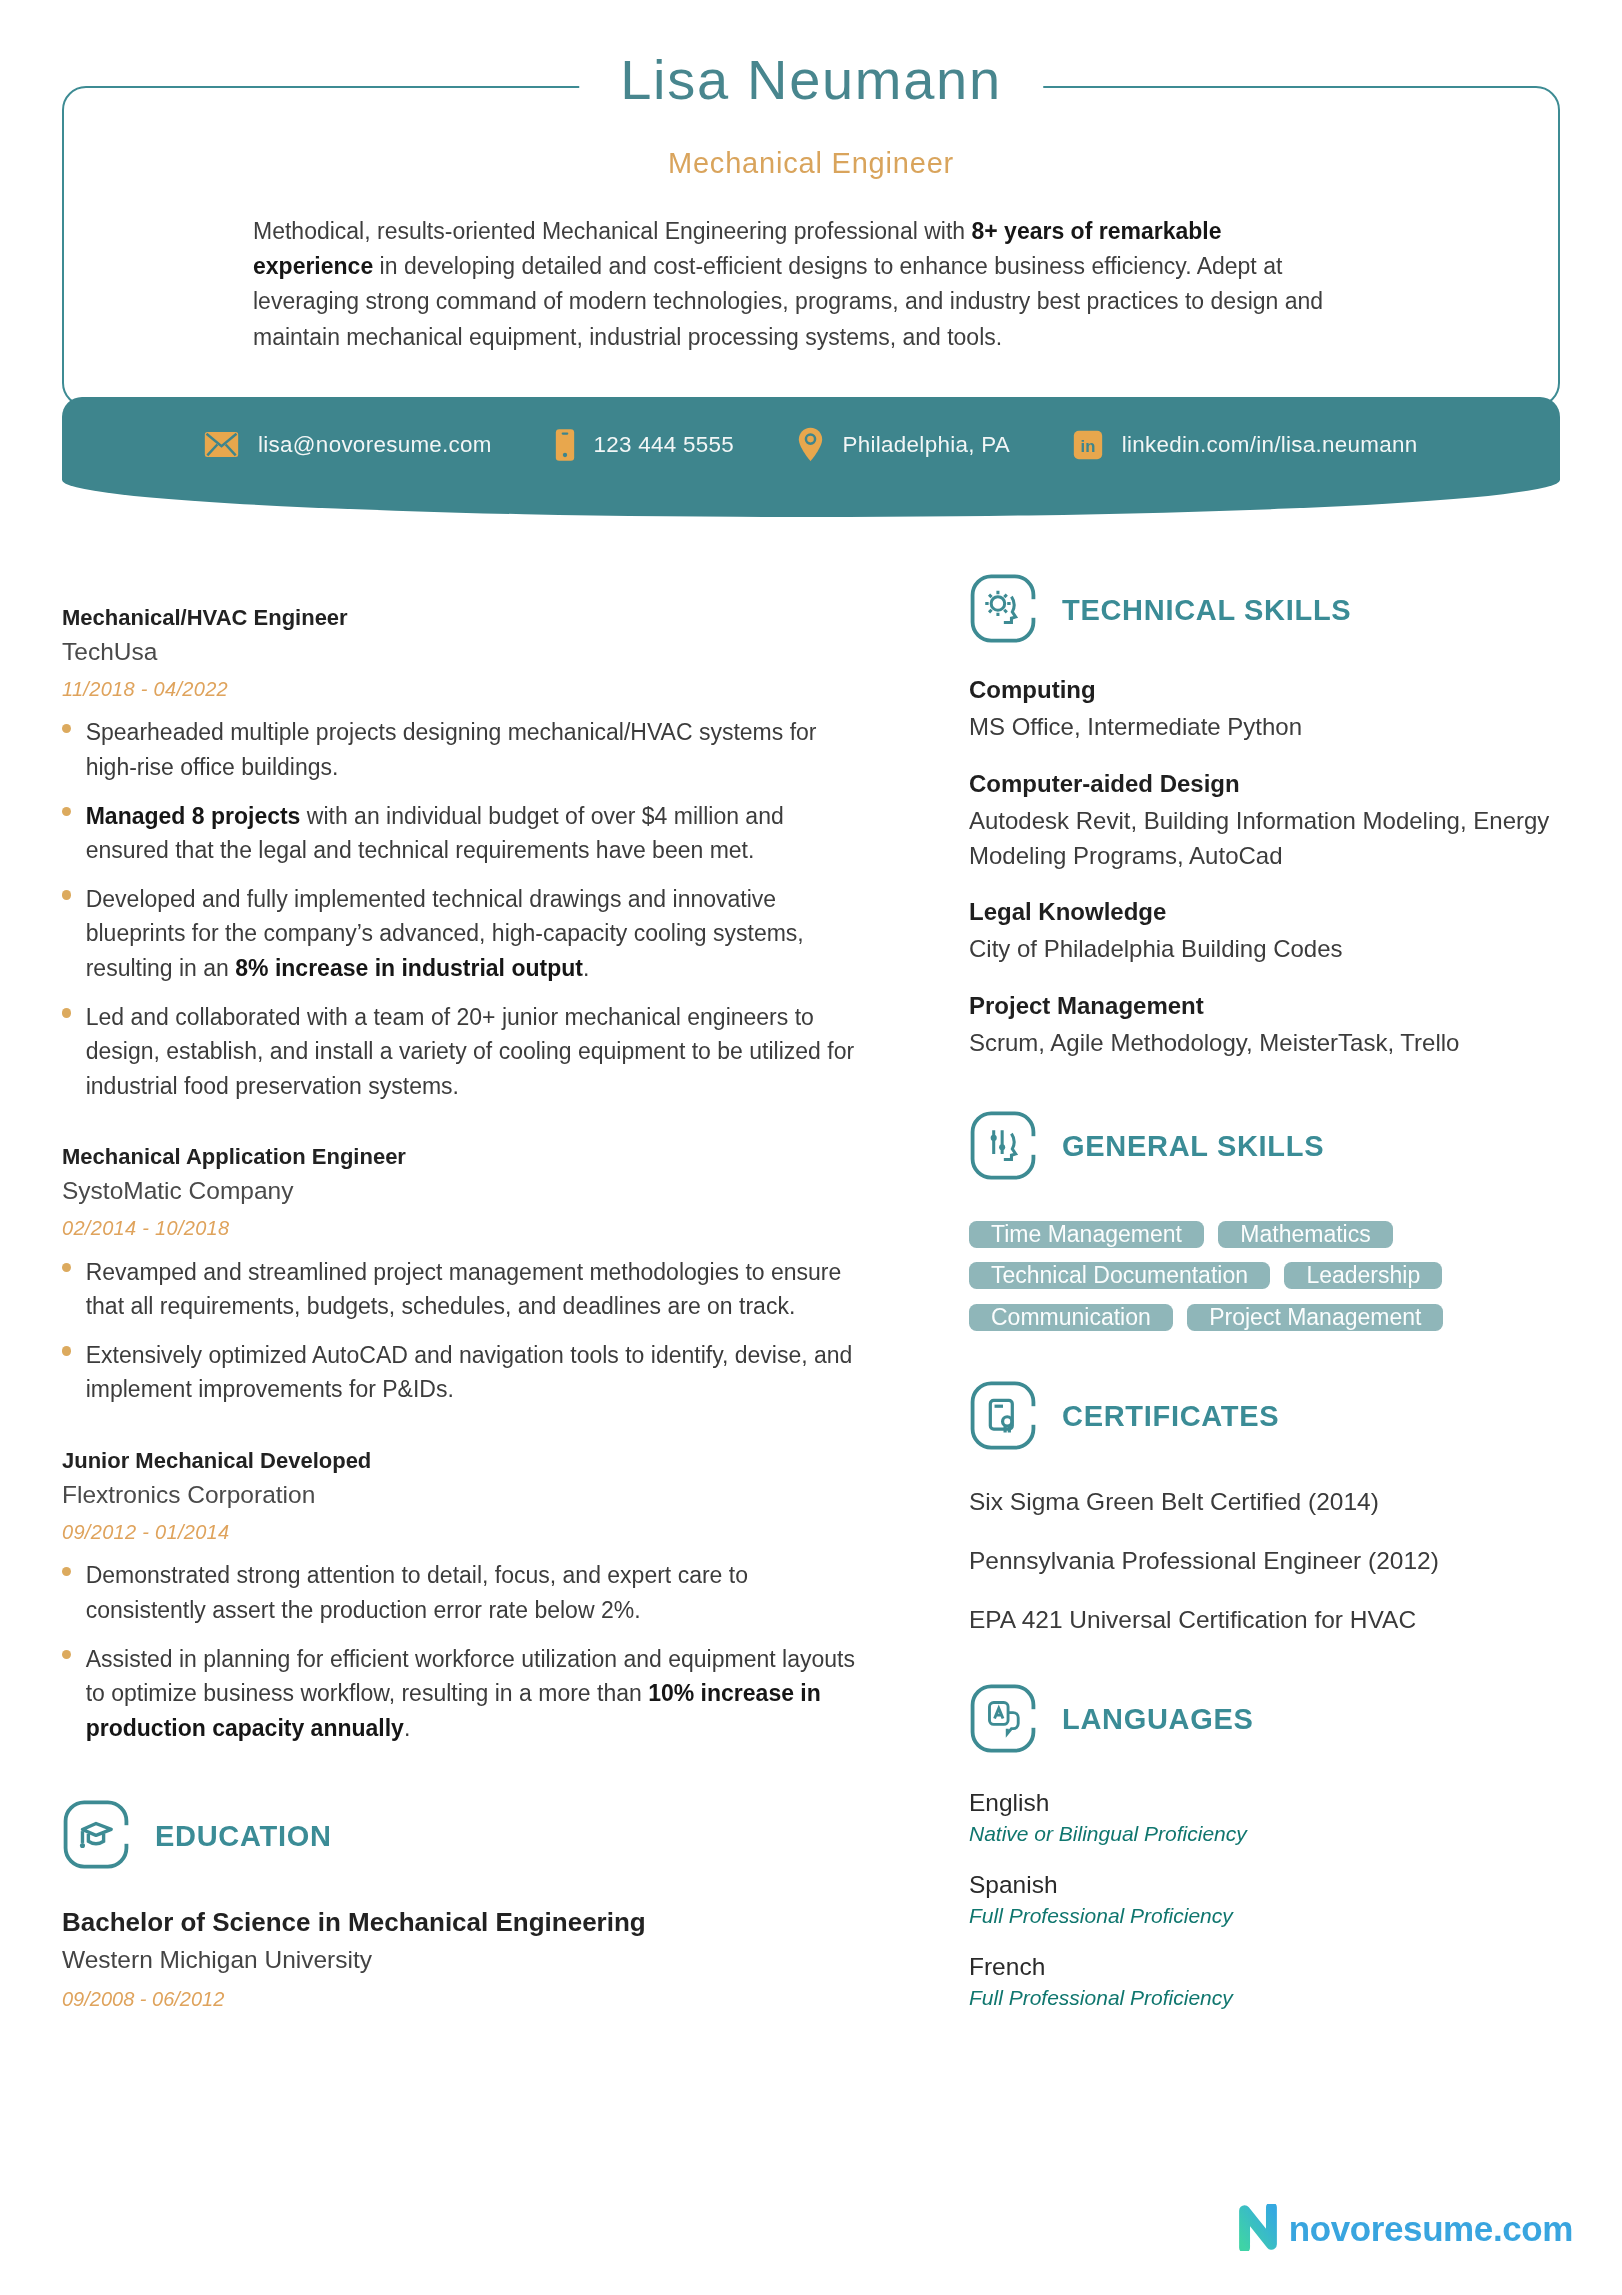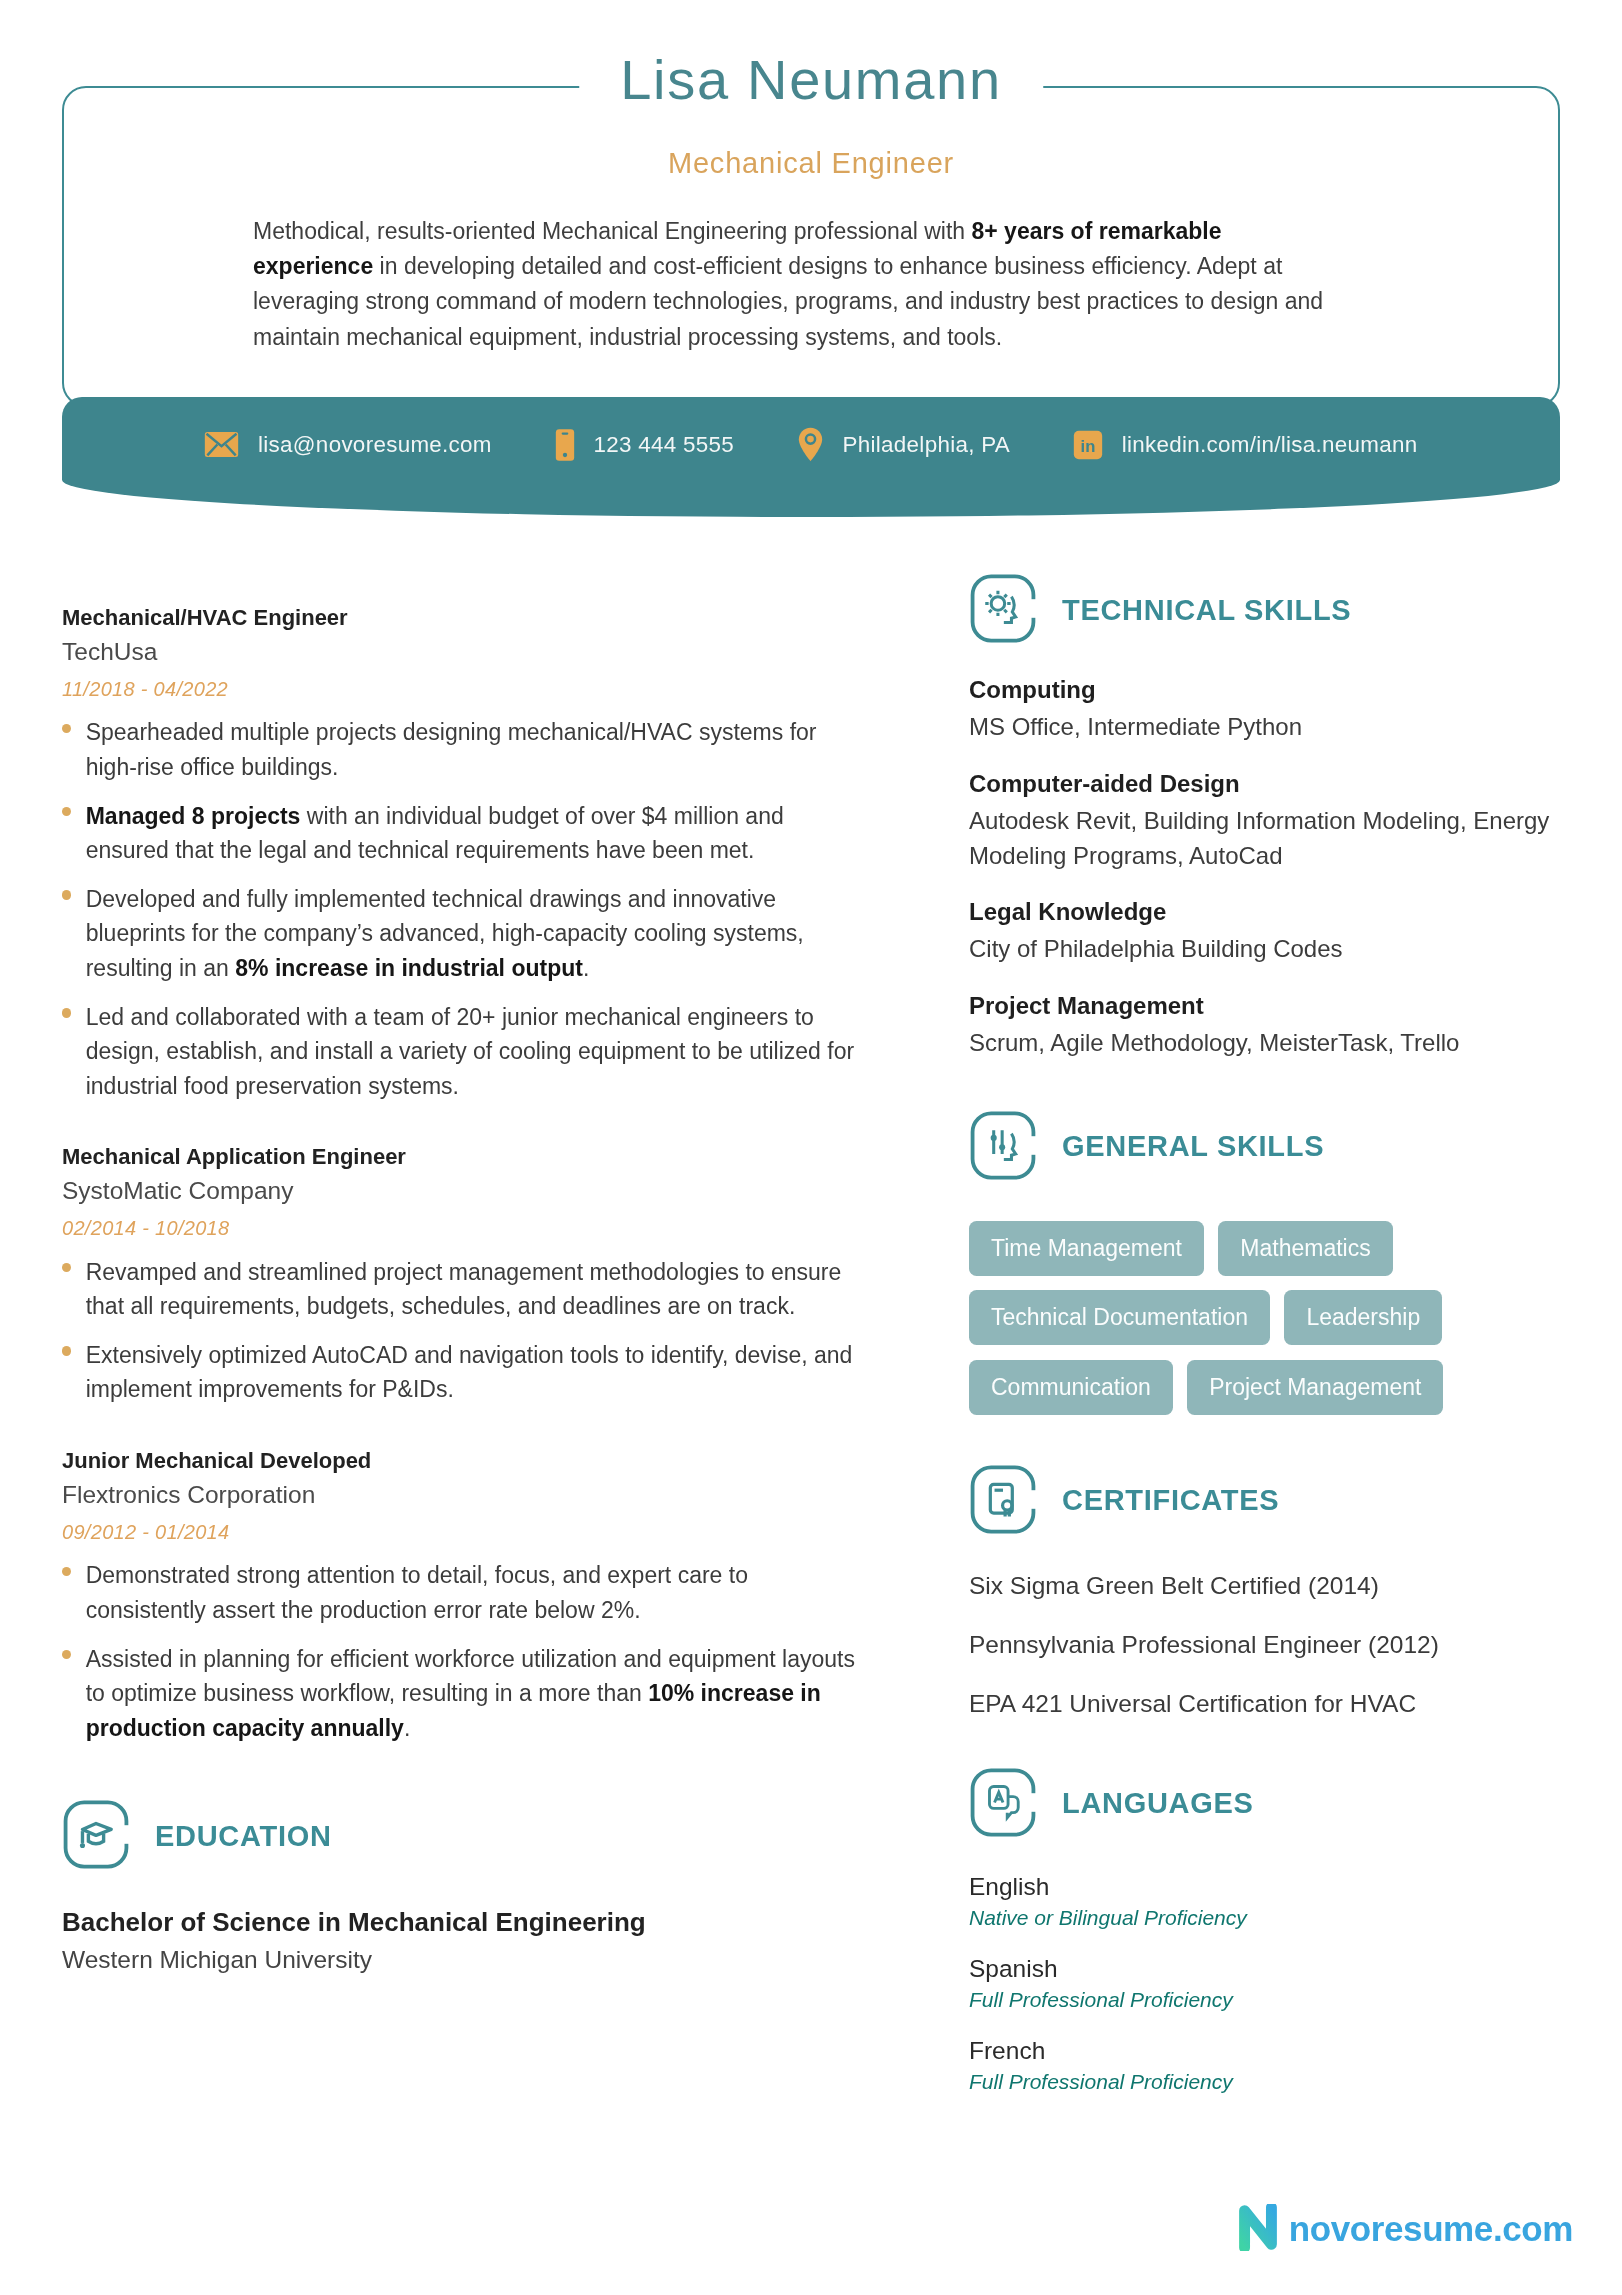--- a/index.html
+++ b/index.html
@@ -52,21 +52,21 @@
   .edu-date { font-size:20px; font-style:italic; color:#dfa35c; margin-top:13.5px; }
 
   
   .tech-groups { margin-top:29px; }
   .skill-group { margin-bottom:25px; }
   .g-label { font-size:24px; font-weight:700; color:#1f1f1f; margin-bottom:6px; }
   .g-text { font-size:24px; line-height:1.45; color:#3c3c3c; }
 
   .right-sec { margin-top:49px; }
   .tags { margin-top:37px; display:flex; flex-wrap:wrap; gap:14.4px; }
-  .tag { background:#8fb6b9; color:#fbfdfd; font-size:23px; padding:14px 22px; border-radius:7.6px; }
+  .tag { background:#8fb6b9; color:#fbfdfd; font-size:23px; padding:0 22px; border-radius:7.6px; }
 
   .cert-list { margin-top:34px; }
   .cert-item { font-size:24.5px; color:#3a3a3a; margin-bottom:31px; }
 
   .lang-list { margin-top:32px; }
   .lang-item { margin-bottom:25px; }
   .lang-name { font-size:24.5px; color:#2a2a2a; }
   .lang-level { font-size:21px; font-style:italic; color:#0f766e; margin-top:5px; }
 
   
@@ -198,20 +198,21 @@
                   <path d="M31 41 v9 q9 6 18 0 v-9"></path>
                   <path d="M24 38 v14"></path>
                 </g>
                 <circle cx="24" cy="55" r="3" fill="#3d8b93"></circle>
               </svg>
           </span>
           <h2>EDUCATION</h2>
         </div>
         <div class="edu-degree">Bachelor of Science in Mechanical Engineering</div>
         <div class="edu-school">Western Michigan University</div>
+        <div class="edu-date">09/2008 - 06/2012</div>
       </div>
 
     </div>
 
     <div class="col-right">
 
       <div class="sec-head">
         <span class="frame-icon">
           <svg width="68" height="71" viewBox="0 0 80 84">
               <rect x="4" y="4" width="72" height="76" rx="22" fill="none" stroke="#3d8b93" stroke-width="4.5"></rect>

